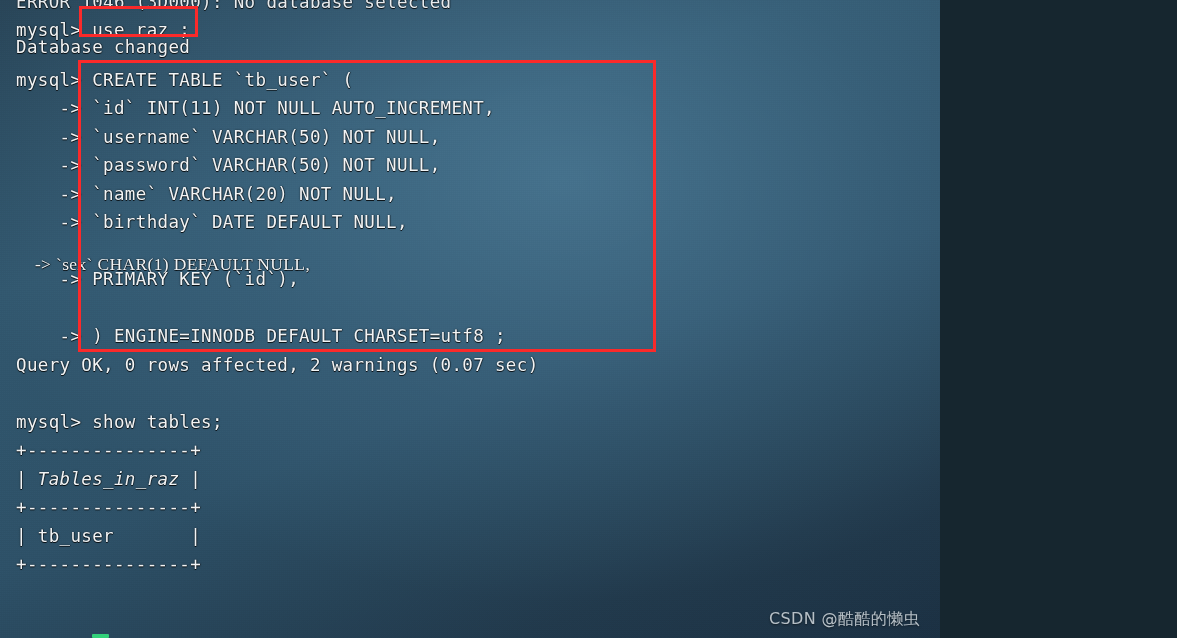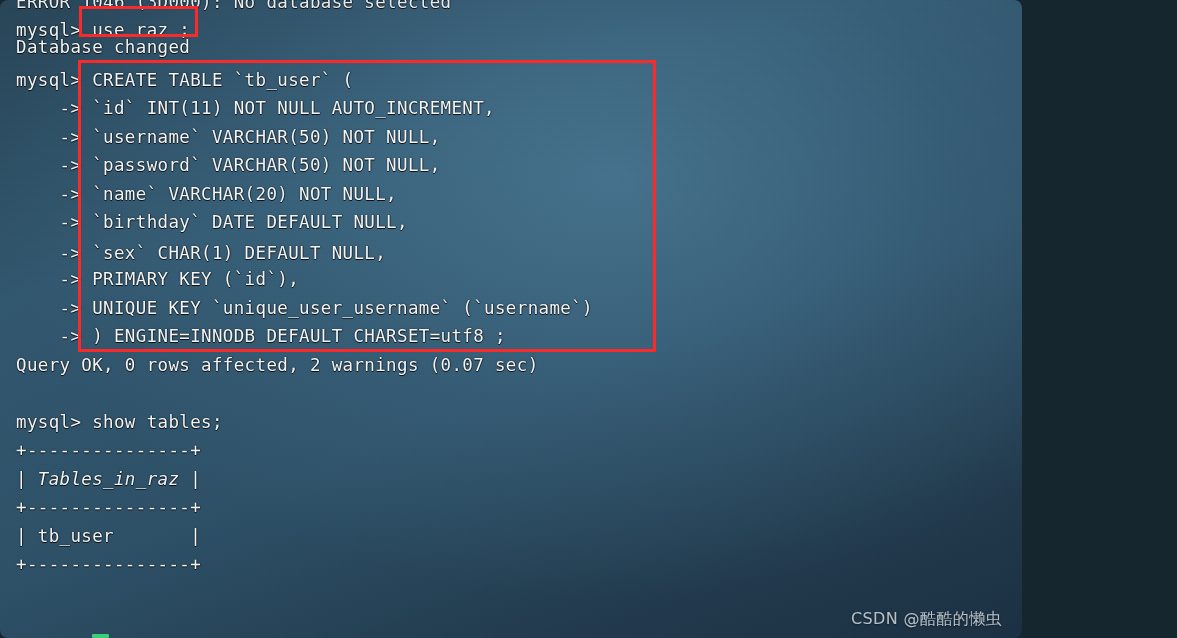--- a/index.html
+++ b/index.html
@@ -2,29 +2,28 @@
 <html><head>
 <meta charset="utf-8">
 <style>
   html, body {
     margin: 0;
     padding: 0;
     background: #16262f;
   }
   #screen {
     position: relative;
-    width: 1022px;
+    width: 940px;
     height: 638px;
     overflow: hidden;
     background-color: #2c4c63;
     background-image:
       radial-gradient(ellipse 900px 620px at 60% 28%, rgba(86,136,166,0.55) 0%, rgba(70,115,144,0.30) 38%, rgba(40,70,92,0.05) 68%, rgba(20,38,54,0.0) 100%),
       linear-gradient(160deg, #294558 0%, #32586f 30%, #2e5168 58%, #21394b 84%, #1b3042 100%);
     font-family: "DejaVu Sans Mono", "Liberation Mono", monospace;
-    border-radius: 8px;
   }
   
   #screen::after {
     content: "";
     position: absolute;
     inset: 0;
     pointer-events: none;
     background-image:
       repeating-linear-gradient(0deg, rgba(255,255,255,0.012) 0px, rgba(255,255,255,0.012) 1px, rgba(0,0,0,0.012) 1px, rgba(0,0,0,0.012) 2px),
       repeating-linear-gradient(90deg, rgba(255,255,255,0.010) 0px, rgba(255,255,255,0.010) 1px, rgba(0,0,0,0.010) 1px, rgba(0,0,0,0.010) 2px);
@@ -114,23 +113,22 @@
   <div id="terminal">
       <div class="tline clipped-top" style="top: -12px;">ERROR 1046 (3D000): No database selected</div>
       <div class="tline" style="top: 16px; text-align: center;">mysql&gt; use raz ;</div>
       <div class="tline" style="top: 33px;">Database changed</div>
       <div class="tline" style="top: 66px;">mysql&gt; CREATE TABLE `tb_user` (</div>
       <div class="tline" style="top: 94px;">    -&gt; `id` INT(11) NOT NULL AUTO_INCREMENT,</div>
       <div class="tline" style="top: 123px;">    -&gt; `username` VARCHAR(50) NOT NULL,</div>
       <div class="tline" style="top: 151px;">    -&gt; `password` VARCHAR(50) NOT NULL,</div>
       <div class="tline" style="top: 180px; text-align: center;">    -&gt; `name` VARCHAR(20) NOT NULL,</div>
       <div class="tline" style="top: 208px;">    -&gt; `birthday` DATE DEFAULT NULL,</div>
-      <div class="tline" style="top: 239px;">    -&gt; `sex` CHAR(1) DEFAULT NULL,</div>
+      <div class="tline" style="top: 250px; font-family: Liberation Serif, serif;">    -&gt; `sex` CHAR(1) DEFAULT NULL,</div>
       <div class="tline" style="top: 265px;">    -&gt; PRIMARY KEY (`id`),</div>
-      <div class="tline" style="top: 294px;">    -&gt; UNIQUE KEY `unique_user_username` (`username`)</div>
       <div class="tline" style="top: 322px;">    -&gt; ) ENGINE=INNODB DEFAULT CHARSET=utf8 ;</div>
       <div class="tline" style="top: 351px;">Query OK, 0 rows affected, 2 warnings (0.07 sec)</div>
       <div class="tline" style="top: 379px;"></div>
       <div class="tline" style="top: 408px;">mysql&gt; show tables;</div>
       <div class="tline" style="top: 436px;">+---------------+</div>
       <div class="tline" style="top: 465px; font-style: italic;">| Tables_in_raz |</div>
       <div class="tline" style="top: 493px;">+---------------+</div>
       <div class="tline" style="top: 522px;">| tb_user       |</div>
       <div class="tline" style="top: 550px;">+---------------+</div>
     </div>

